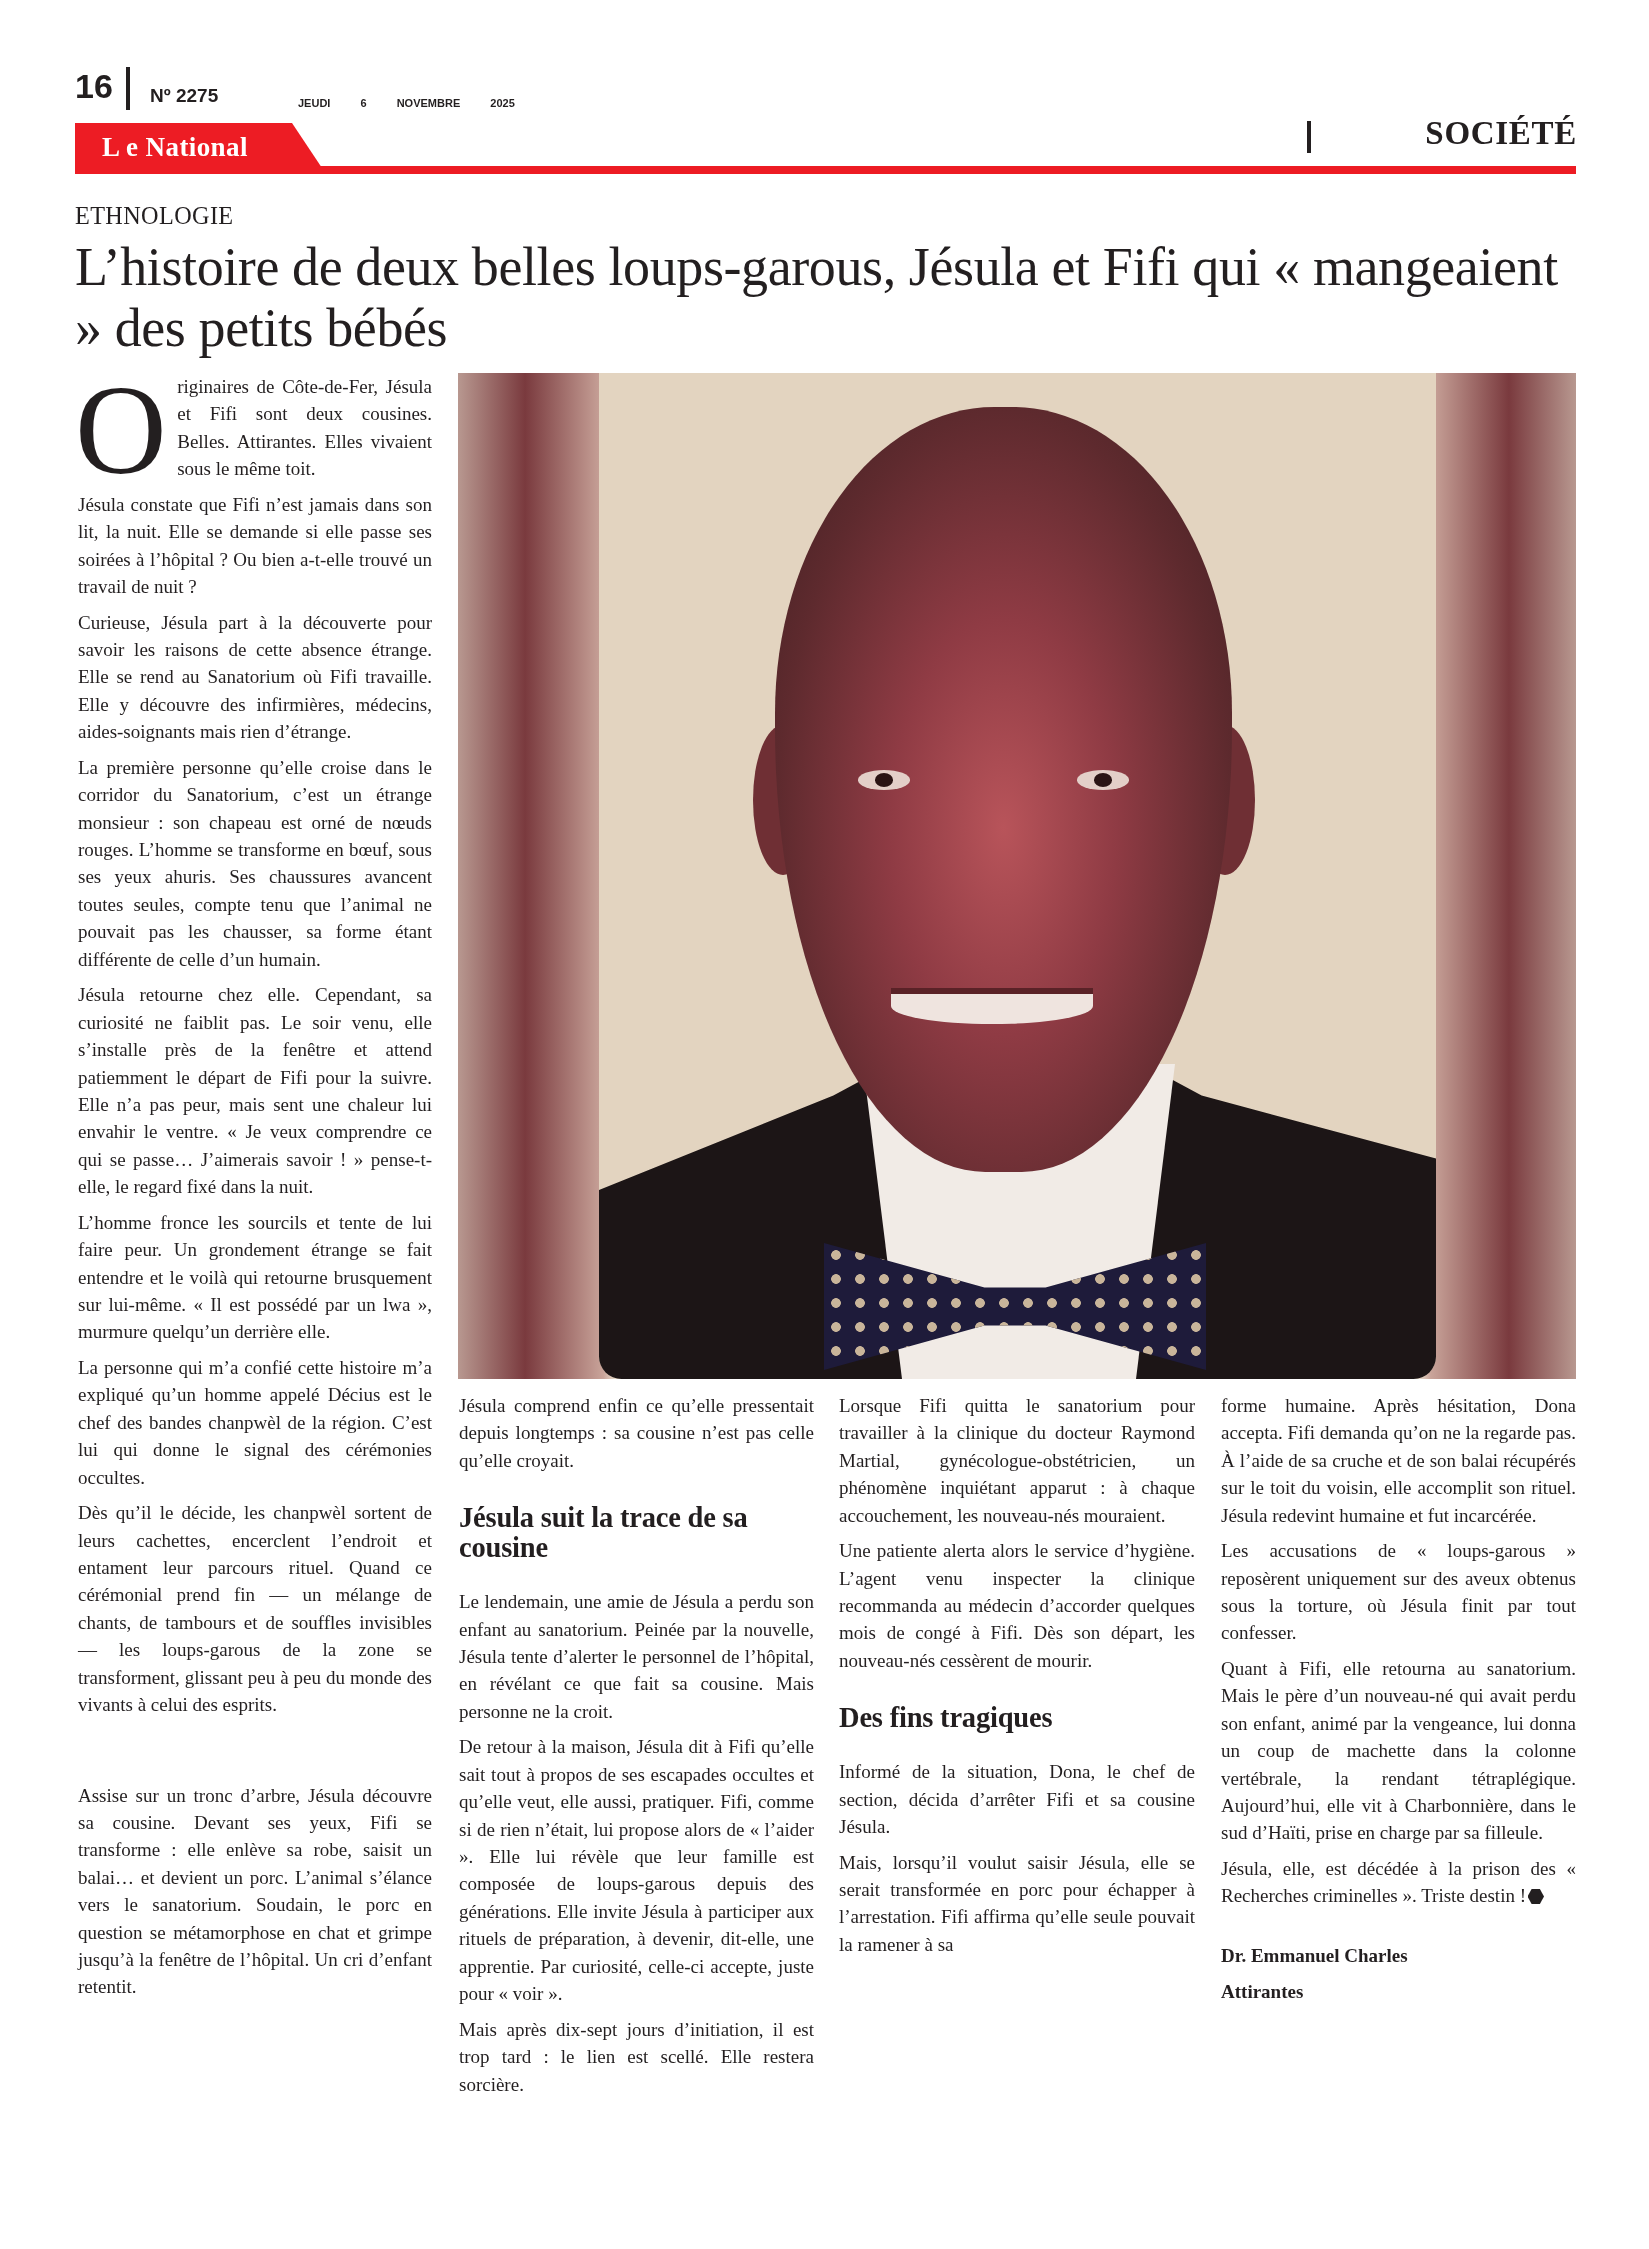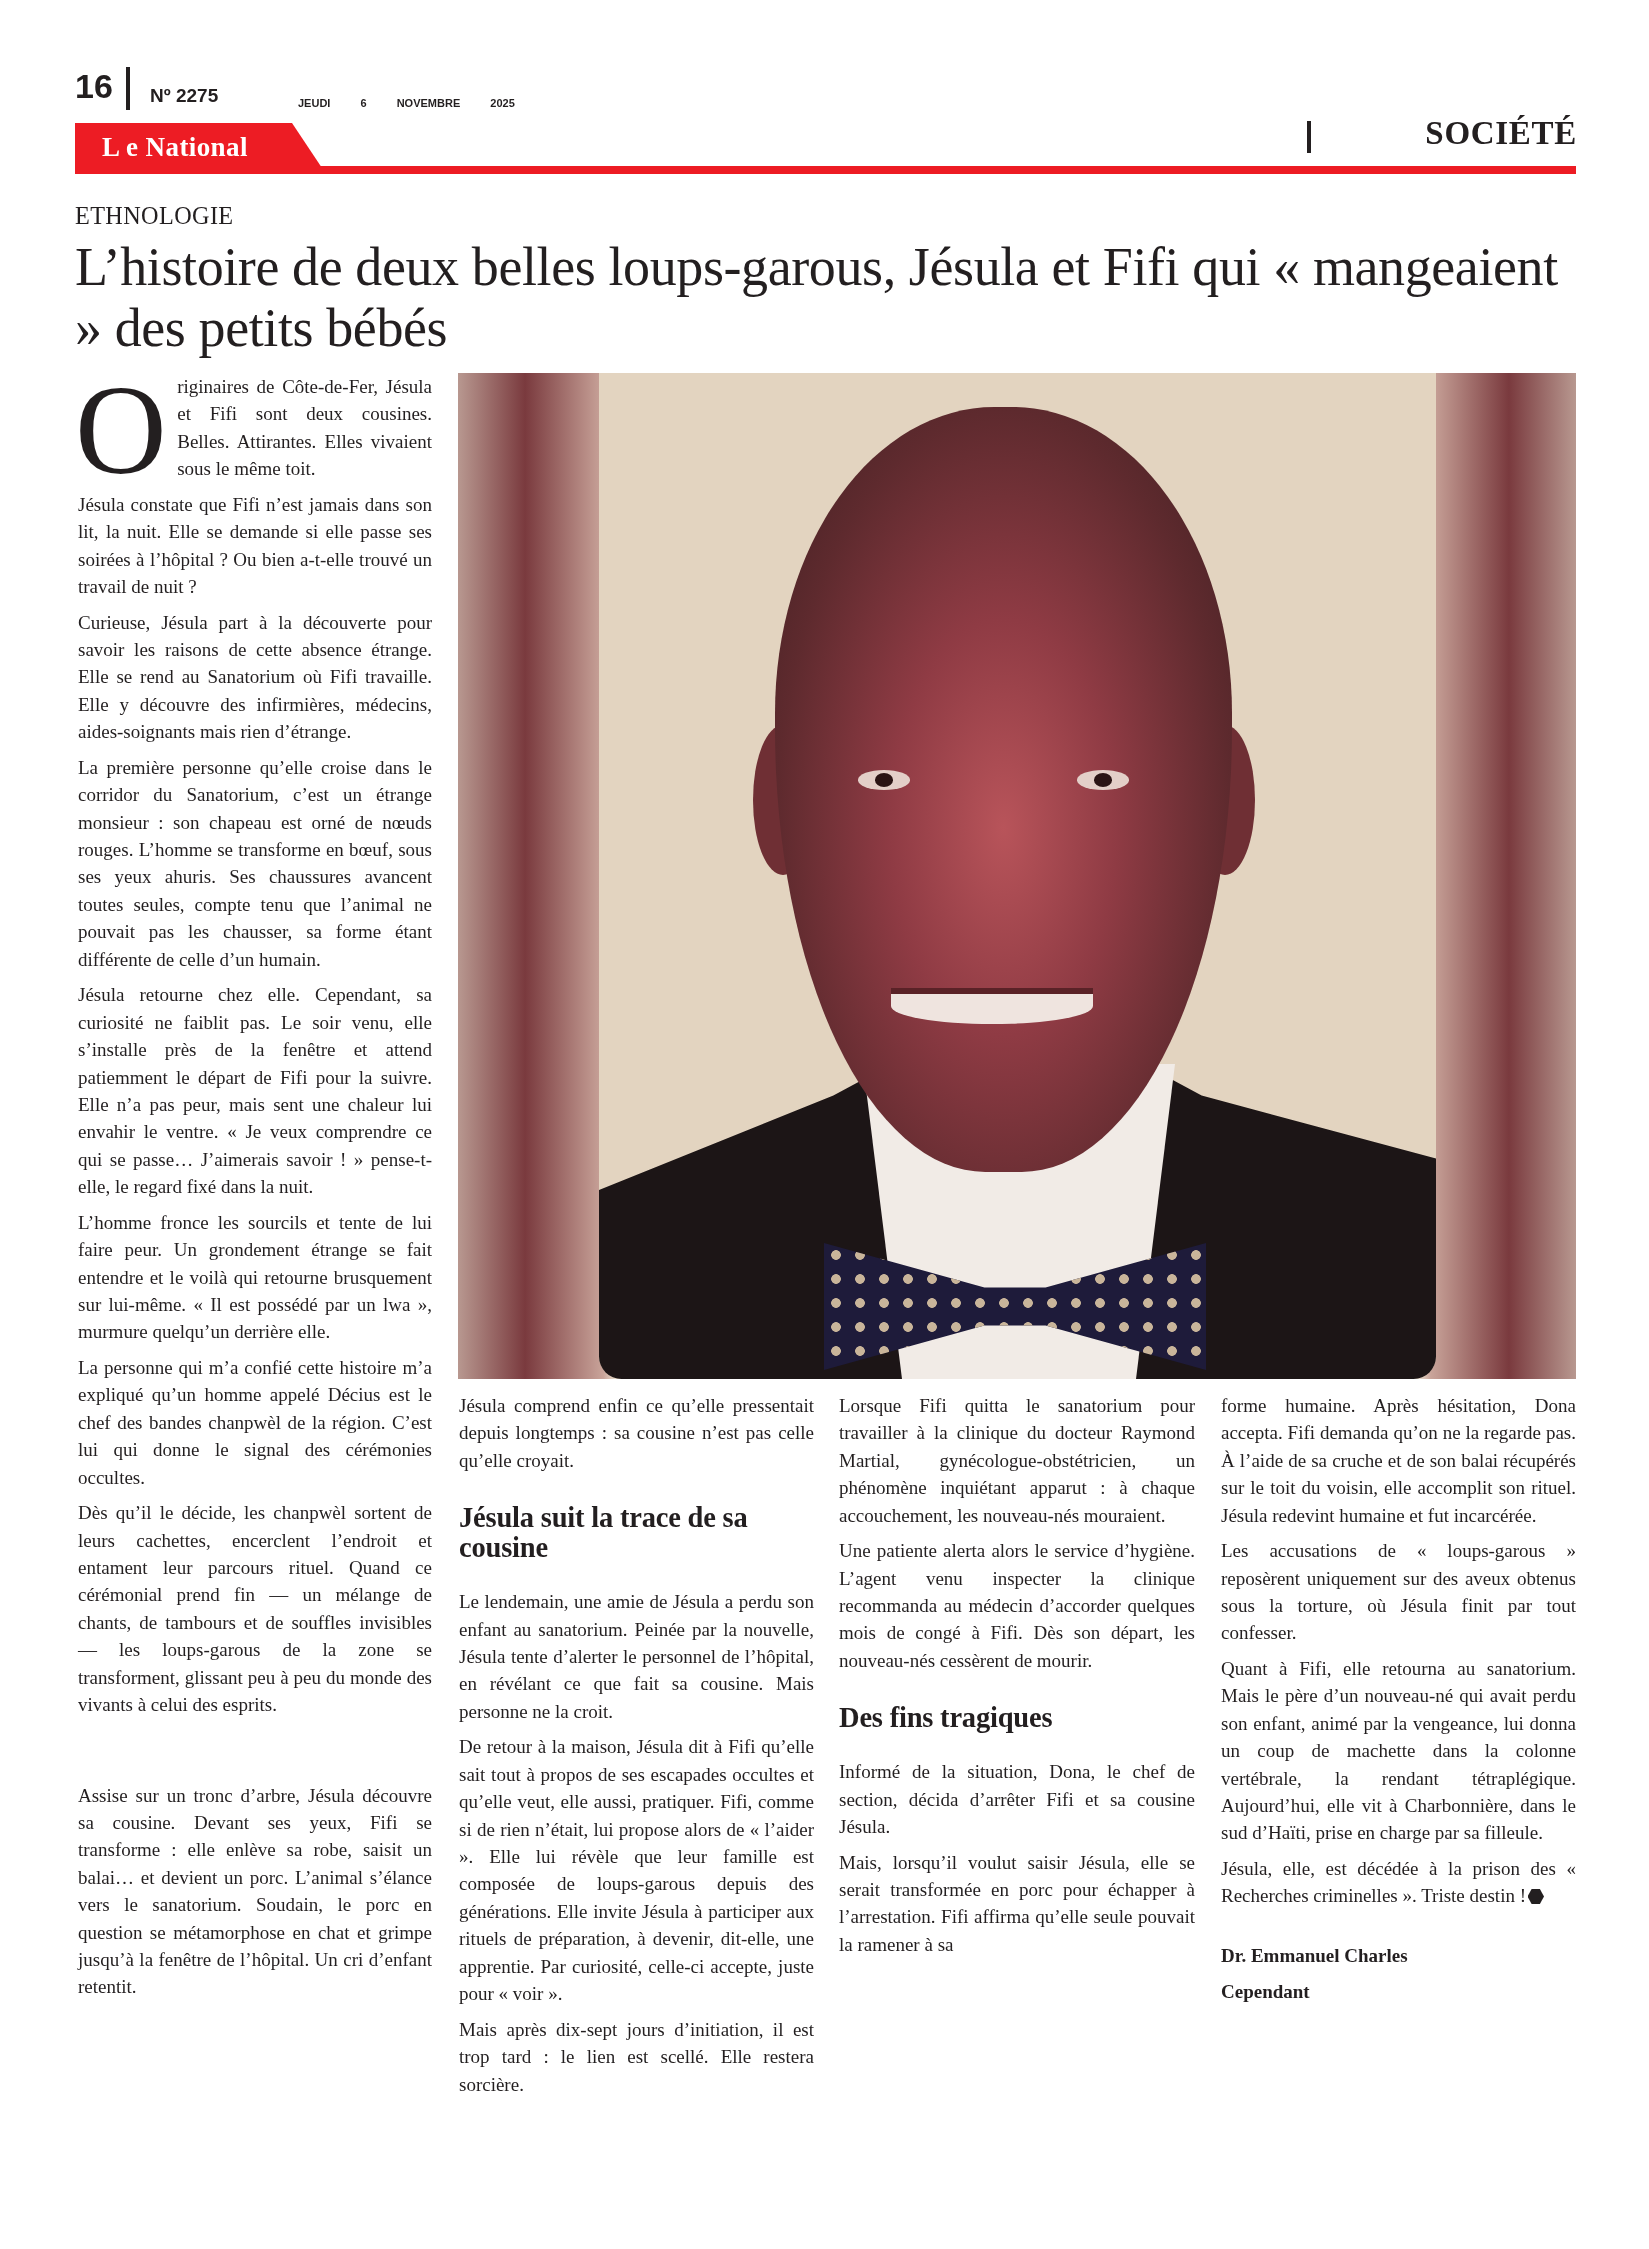--- a/index.html
+++ b/index.html
@@ -135,16 +135,16 @@
   <p>Mais, lorsqu’il voulut saisir Jésula, elle se serait transformée en porc pour échapper à l’arrestation. Fifi affirma qu’elle seule pouvait la ramener à sa</p>
 </div>
 
 <div class="abs col col4">
   <p>forme humaine. Après hésitation, Dona accepta. Fifi demanda qu’on ne la regarde pas. À l’aide de sa cruche et de son balai récupérés sur le toit du voisin, elle accomplit son rituel. Jésula redevint humaine et fut incarcérée.</p>
   <p>Les accusations de « loups-garous » reposèrent uniquement sur des aveux obtenus sous la torture, où Jésula finit par tout confesser.</p>
   <p>Quant à Fifi, elle retourna au sanatorium. Mais le père d’un nouveau-né qui avait perdu son enfant, animé par la vengeance, lui donna un coup de machette dans la colonne vertébrale, la rendant tétraplégique. Aujourd’hui, elle vit à Charbonnière, dans le sud d’Haïti, prise en charge par sa filleule.</p>
   <p><span>Jésula, elle, est décédée à la prison des « Recherches criminelles ». Triste destin !</span><span class="end-mark"></span></p>
   <div class="byline-block">
     <div class="byline">Dr. Emmanuel Charles</div>
-    <div class="byline">Cependant</div>
+    <div class="byline">Attirantes</div>
   </div>
 </div>
 
 
 </body></html>

